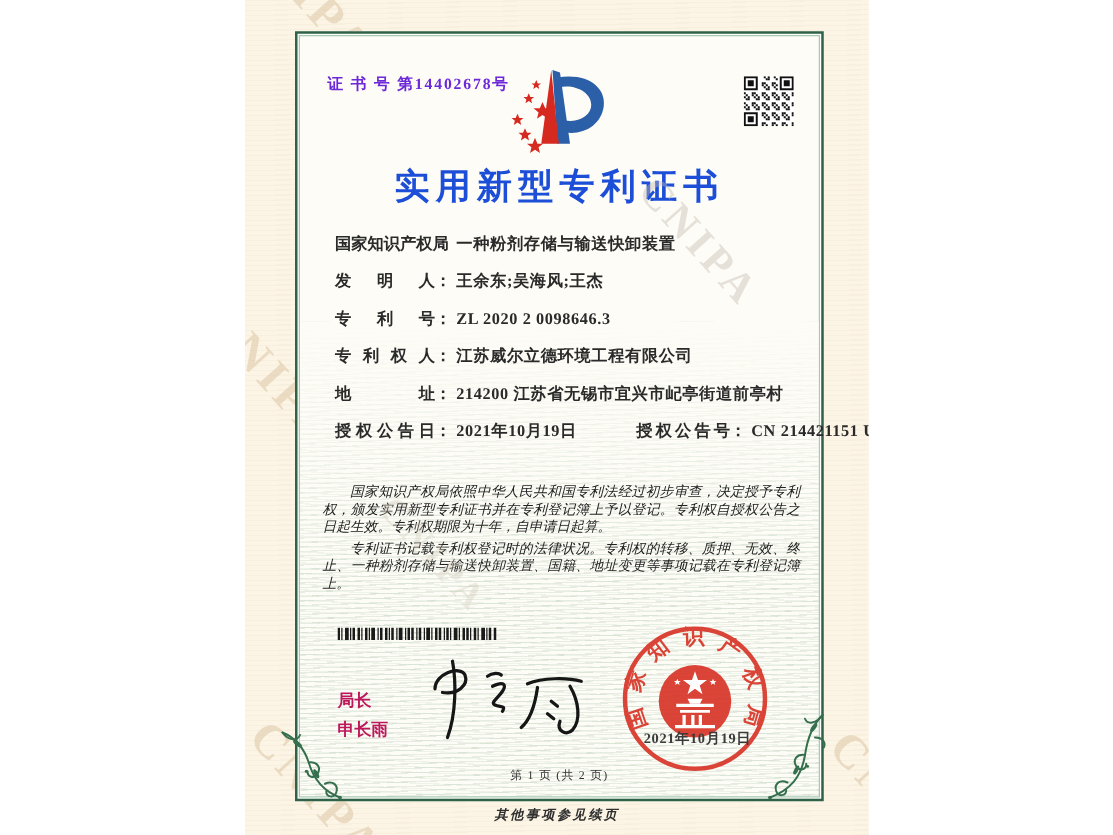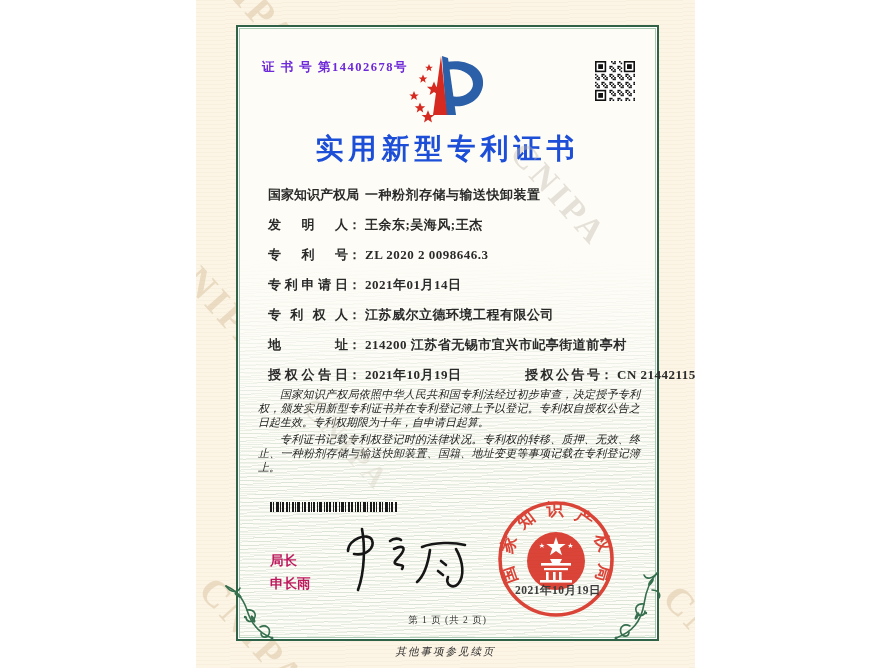--- a/index.html
+++ b/index.html
@@ -56,21 +56,21 @@
     line-height:30px;font-size:13px;color:#2a2a2a;font-weight:600;
     white-space:nowrap;
   }
   .flabel{
     display:inline-block;width:80px;vertical-align:bottom;
     text-align:justify;text-align-last:justify;-moz-text-align-last:justify;
   }
   .colon{margin-right:4px;}
   .fvalue{letter-spacing:0.5px;}
   .fvalue.gap{display:inline-block;min-width:128px;}
-  .flabel2{display:inline-block;width:75px;text-align:justify;text-align-last:justify;margin-left:32px;}
+  .flabel2{display:inline-block;width:75px;text-align:justify;text-align-last:justify;margin-left:16px;}
   .body-text{
     position:absolute;left:16px;top:357px;width:390px;
     font-size:11px;line-height:13.8px;color:#222;
     font-style:italic;text-align:justify;
   }
   .body-text p{margin:4px;text-indent:2em;}
   .barcode{position:absolute;left:32px;top:475px;}
   .signer{
     position:absolute;left:32px;top:522px;
     font-family:"Liberation Sans","DejaVu Sans",sans-serif;
@@ -84,21 +84,21 @@
   }
   .page-note{
     position:absolute;left:0;bottom:12px;width:100%;text-align:center;
     font-size:9.5px;color:#333;letter-spacing:1px;
   }
   .flourish{position:absolute;z-index:4;}
   .flourish.fl-left{left:24px;top:580px;}
   .flourish.fl-right{left:412px;top:568px;}
   .footer-note{
     position:absolute;left:0;top:645px;width:100%;text-align:center;
-    font-size:10.5px;font-weight:normal;font-style:italic;color:#2f2f2f;
+    font-size:10.5px;font-weight:bold;font-style:italic;color:#2f2f2f;
     letter-spacing:2px;z-index:5;
   }
 </style>
 </head>
 <body>
 
 <div class="backdrop">
 
   <div class="wm" style="left:-20px;top:-28px;">CNIPA</div>
   <div class="wm" style="left:-48px;top:278px;">CNIPA</div>
@@ -289,23 +289,20 @@
       <div class="field-row">
         <span class="flabel">国家知识产权局</span><span class="colon">：</span><span class="fvalue">一种粉剂存储与输送快卸装置</span>
       </div>
       <div class="field-row">
         <span class="flabel">发明人</span><span class="colon">：</span><span class="fvalue">王余东;吴海风;王杰</span>
       </div>
       <div class="field-row">
         <span class="flabel">专利号</span><span class="colon">：</span><span class="fvalue">ZL 2020 2 0098646.3</span>
       </div>
       <div class="field-row">
-        <span class="flabel">专利申请日</span><span class="colon">：</span><span class="fvalue">2021年01月14日</span>
-      </div>
-      <div class="field-row">
         <span class="flabel">专利权人</span><span class="colon">：</span><span class="fvalue">江苏威尔立德环境工程有限公司</span>
       </div>
       <div class="field-row">
         <span class="flabel">地址</span><span class="colon">：</span><span class="fvalue">214200 江苏省无锡市宜兴市屺亭街道前亭村</span>
       </div>
       <div class="field-row">
         <span class="flabel">授权公告日</span><span class="colon">：</span><span class="fvalue gap">2021年10月19日</span><span class="flabel2">授权公告号</span><span class="colon">：</span><span class="fvalue">CN 214421151 U</span>
       </div>
     </div>
 

